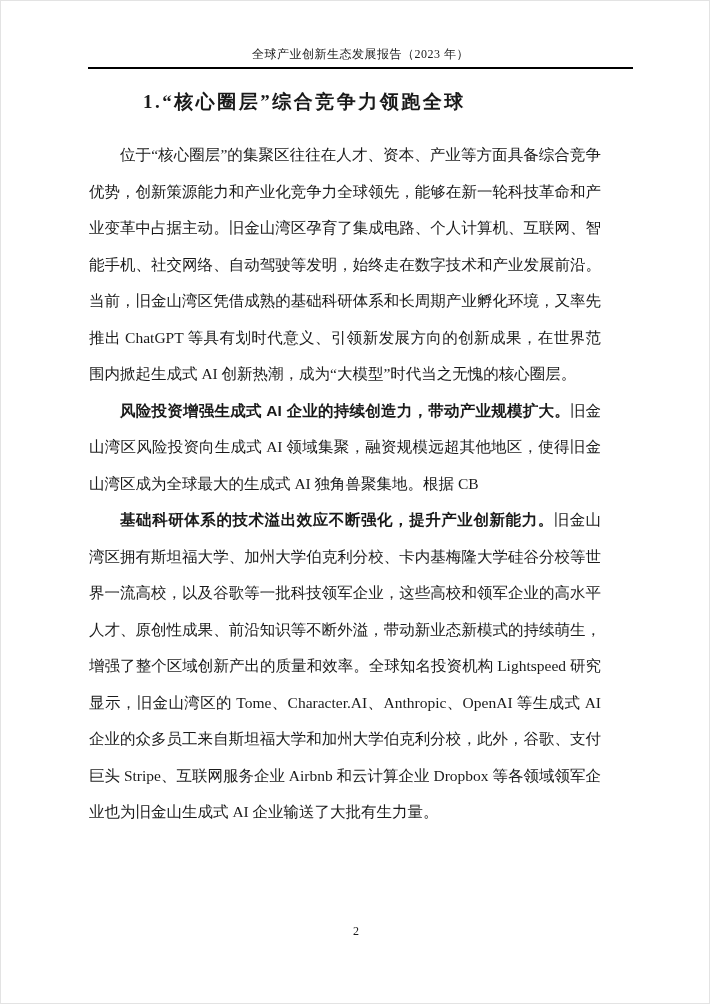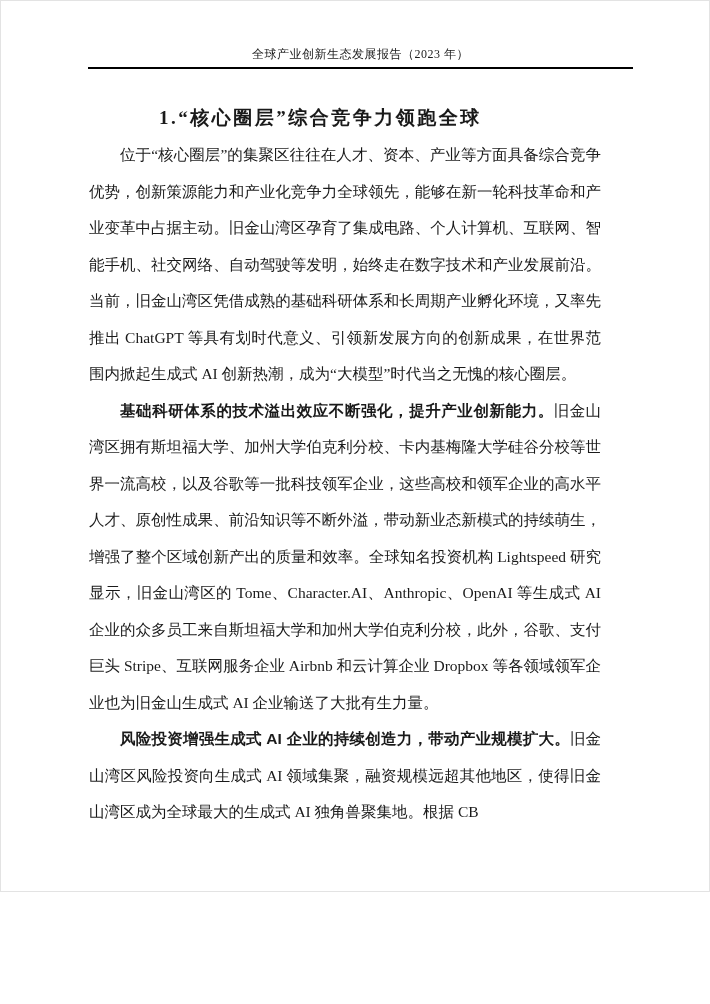--- a/index.html
+++ b/index.html
@@ -3,21 +3,21 @@
 <meta charset="utf-8">
 <style>
   html, body {
     margin: 0;
     padding: 0;
     background: #ffffff;
   }
   .page {
     position: relative;
     width: 710px;
-    height: 892px;
+    height: 1004px;
     background: #ffffff;
     box-sizing: border-box;
     border: 1px solid #e3e3e3;
     color: #1a1a1a;
     font-family: "Liberation Serif", "DejaVu Serif", serif;
     overflow: hidden;
   }
   .header {
     position: absolute;
     top: 0;
@@ -31,21 +31,21 @@
   .header-title {
     font-size: 12px;
     letter-spacing: 0.5px;
     white-space: nowrap;
   }
   .section-heading {
     position: absolute;
     top: 88px;
     left: 104px;
     width: 512px;
-    margin: 16px;
+    margin: 0;
     font-size: 19px;
     font-weight: 600;
     letter-spacing: 2.5px;
     text-indent: 38px;
     line-height: 26px;
     font-family: "Liberation Serif", "DejaVu Serif", serif;
   }
   .content {
     position: absolute;
     top: 136px;
@@ -82,22 +82,22 @@
 
   <div class="header">
     <div class="header-title">全球产业创新生态发展报告（2023 年）</div>
   </div>
 
   <h1 class="section-heading">1.“核心圈层”综合竞争力领跑全球</h1>
 
   <div class="content">
     <p><span class="lead"></span><span>位于“核心圈层”的集聚区往往在人才、资本、产业等方面具备综合竞争优势，创新策源能力和产业化竞争力全球领先，能够在新一轮科技革命和产业变革中占据主动。旧金山湾区孕育了集成电路、个人计算机、互联网、智能手机、社交网络、自动驾驶等发明，始终走在数字技术和产业发展前沿。当前，旧金山湾区凭借成熟的基础科研体系和长周期产业孵化环境，又率先推出 ChatGPT 等具有划时代意义、引领新发展方向的创新成果，在世界范围内掀起生成式 AI 创新热潮，成为“大模型”时代当之无愧的核心圈层。</span></p>
 
+    <p><span class="lead">风险投资增强生成式 AI 企业的持续创造力，带动产业规模扩大。</span><span>旧金山湾区风险投资向生成式 AI 领域集聚，融资规模远超其他地区，使得旧金山湾区成为全球最大的生成式 AI 独角兽聚集地。根据 CB</span></p>
+
     <p><span class="lead">基础科研体系的技术溢出效应不断强化，提升产业创新能力。</span><span>旧金山湾区拥有斯坦福大学、加州大学伯克利分校、卡内基梅隆大学硅谷分校等世界一流高校，以及谷歌等一批科技领军企业，这些高校和领军企业的高水平人才、原创性成果、前沿知识等不断外溢，带动新业态新模式的持续萌生，增强了整个区域创新产出的质量和效率。全球知名投资机构 Lightspeed 研究显示，旧金山湾区的 Tome、Character.AI、Anthropic、OpenAI 等生成式 AI 企业的众多员工来自斯坦福大学和加州大学伯克利分校，此外，谷歌、支付巨头 Stripe、互联网服务企业 Airbnb 和云计算企业 Dropbox 等各领域领军企业也为旧金山生成式 AI 企业输送了大批有生力量。</span></p>
-
-    <p><span class="lead">风险投资增强生成式 AI 企业的持续创造力，带动产业规模扩大。</span><span>旧金山湾区风险投资向生成式 AI 领域集聚，融资规模远超其他地区，使得旧金山湾区成为全球最大的生成式 AI 独角兽聚集地。根据 CB</span></p>
   </div>
 
   <div class="footer">
     <span>2</span>
   </div>
 
 </div>
 
 </body></html>

